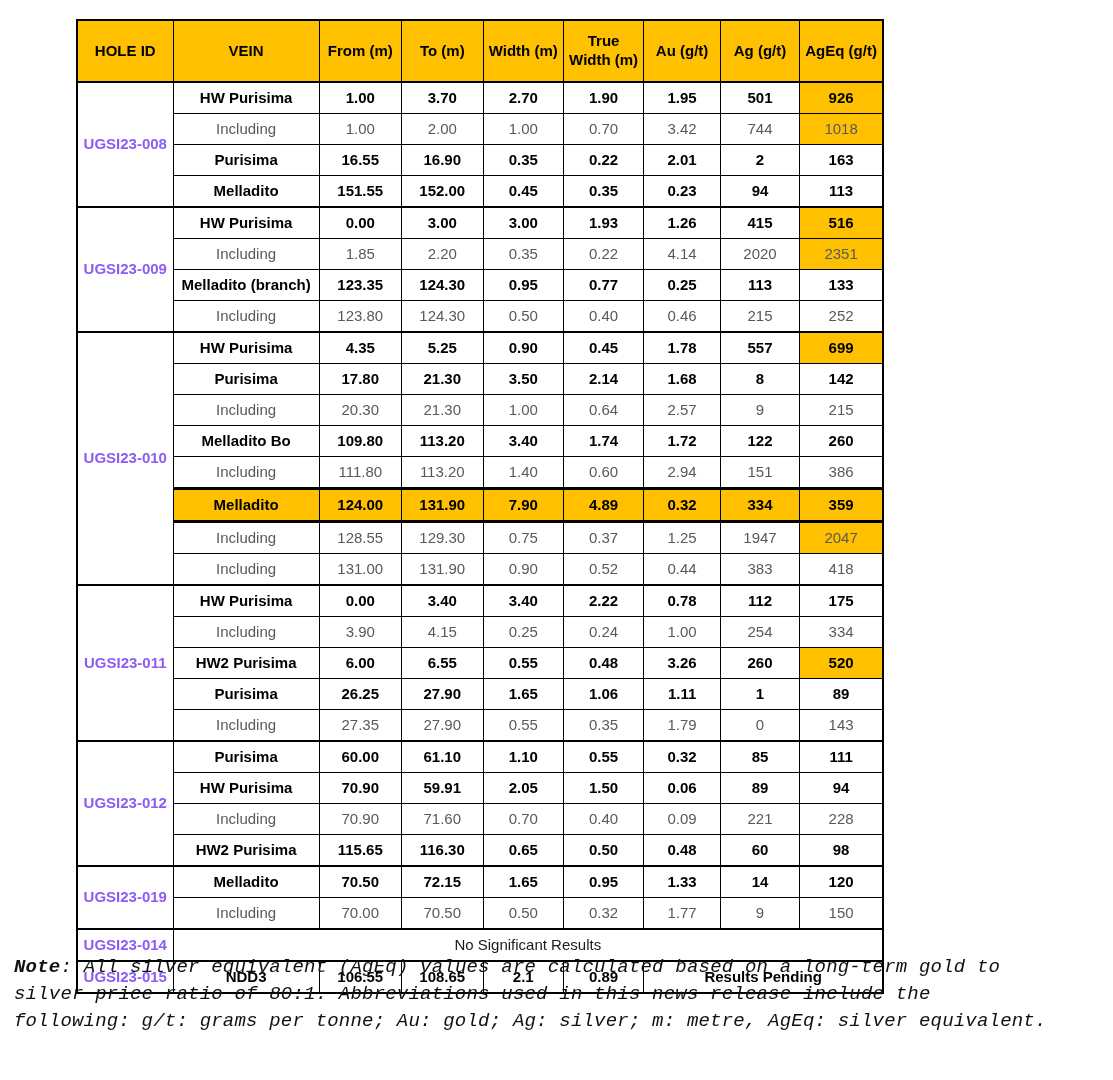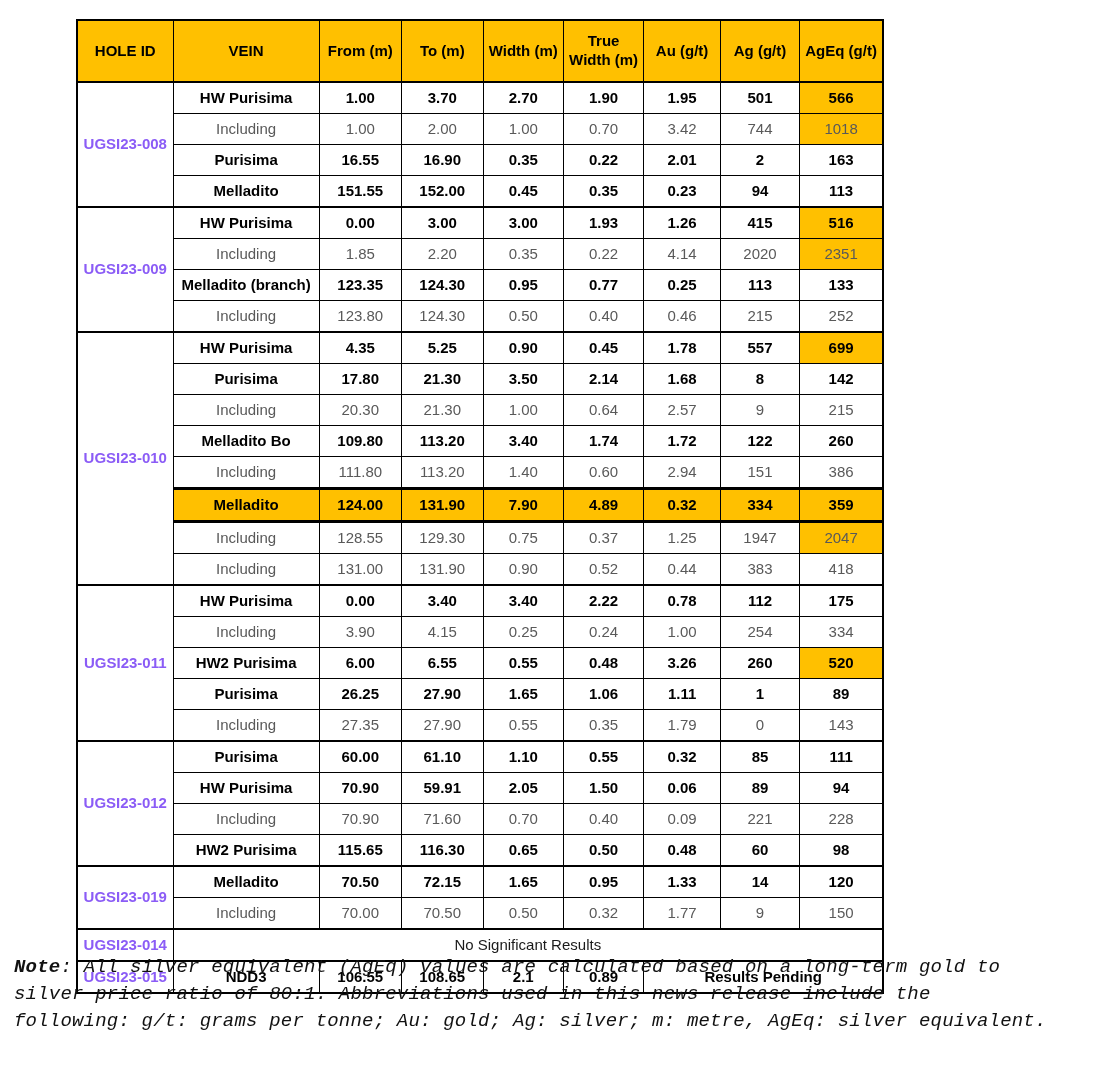--- a/index.html
+++ b/index.html
@@ -76,21 +76,21 @@
     <tbody>
         <tr class="group-start">
           <td class="hole" rowspan="4">UGSI23-008</td>
           <td class="b">HW Purisima</td>
           <td class="b">1.00</td>
           <td class="b">3.70</td>
           <td class="b col-width">2.70</td>
           <td class="b">1.90</td>
           <td class="b">1.95</td>
           <td class="b">501</td>
-          <td class="b hl">566</td>
+          <td class="b hl">926</td>
         </tr>
         <tr>
           <td class="g">Including</td>
           <td class="g">1.00</td>
           <td class="g">2.00</td>
           <td class="g col-width">1.00</td>
           <td class="g">0.70</td>
           <td class="g">3.42</td>
           <td class="g">744</td>
           <td class="g hl">1018</td>

